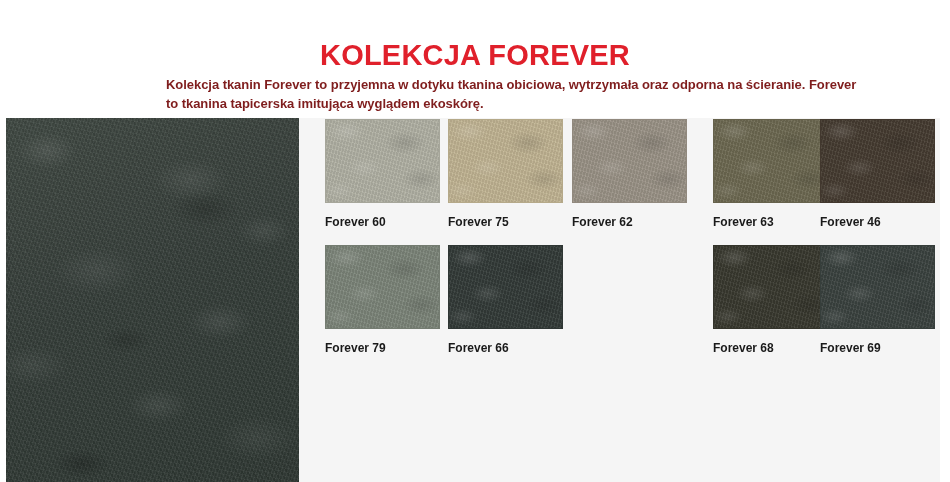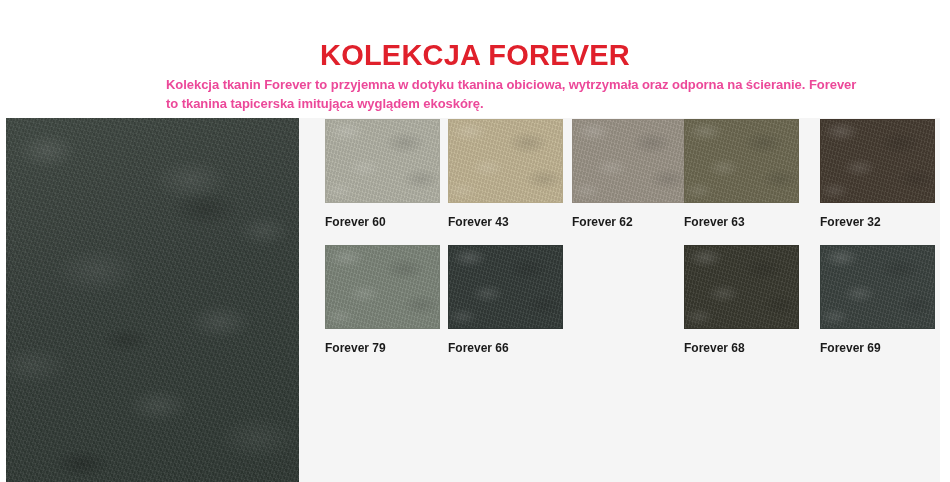--- a/index.html
+++ b/index.html
@@ -133,21 +133,21 @@
     height: 126px;
   }
   .swatch-cell {
     position: absolute;
     top: 0;
     width: 115px;
   }
   .swatch-cell.c0 { left: 0px; }
   .swatch-cell.c1 { left: 123px; }
   .swatch-cell.c2 { left: 247px; }
-  .swatch-cell.c3 { left: 359px; border-radius: 17px; }
+  .swatch-cell.c3 { left: 388px; border-radius: 17px; }
   .swatch-cell.c4 { left: 495px; }
 
   .swatch-chip {
     position: relative;
     width: 115px;
     height: 84px;
     overflow: hidden;
     border: 1px solid rgba(0,0,0,0.07);
     box-sizing: border-box;
   }
@@ -177,21 +177,21 @@
     white-space: nowrap;
   }
 </style>
 </head>
 <body>
 
 <div id="page">
 
   <div class="header">
     <div class="page-title" style="color: rgb(224, 32, 43);">KOLEKCJA FOREVER</div>
-    <div class="page-description" style="color: #ec4899;">Kolekcja tkanin Forever to przyjemna w dotyku tkanina obiciowa, wytrzymała oraz odporna na ścieranie. Forever to tkanina tapicerska imitująca wyglądem ekoskórę.</div>
+    <div class="page-description" style="color: #7f1d1d;">Kolekcja tkanin Forever to przyjemna w dotyku tkanina obiciowa, wytrzymała oraz odporna na ścieranie. Forever to tkanina tapicerska imitująca wyglądem ekoskórę.</div>
   </div>
 
   <div class="content">
 
     <div class="swatch-panel-bg" style="background-color: rgb(245, 245, 245);"></div>
     <div class="right-white-strip"></div>
 
     <div class="hero" style="background-color: rgb(57, 66, 61);">
       <div class="hero-texture"></div>
     </div>
@@ -202,39 +202,39 @@
         <div class="swatch-cell c0">
           <div class="swatch-chip" style="background-color: rgb(179, 179, 166);">
               <div class="tex"></div>
             </div>
           <div class="swatch-label">Forever 60</div>
         </div>
         <div class="swatch-cell c1">
           <div class="swatch-chip" style="background-color: rgb(195, 182, 148);">
               <div class="tex"></div>
             </div>
-          <div class="swatch-label">Forever 43</div>
+          <div class="swatch-label">Forever 75</div>
         </div>
         <div class="swatch-cell c2">
           <div class="swatch-chip" style="background-color: rgb(156, 148, 136);">
               <div class="tex"></div>
             </div>
           <div class="swatch-label">Forever 62</div>
         </div>
         <div class="swatch-cell c3">
           <div class="swatch-chip" style="background-color: rgb(110, 106, 82);">
               <div class="tex"></div>
             </div>
           <div class="swatch-label">Forever 63</div>
         </div>
         <div class="swatch-cell c4">
           <div class="swatch-chip" style="background-color: rgb(70, 60, 49);">
               <div class="tex"></div>
             </div>
-          <div class="swatch-label">Forever 32</div>
+          <div class="swatch-label">Forever 46</div>
         </div>
       </div>
 
       <div class="swatch-row">
         <div class="swatch-cell c0">
           <div class="swatch-chip" style="background-color: rgb(125, 134, 122);">
               <div class="tex"></div>
             </div>
           <div class="swatch-label">Forever 79</div>
         </div>

